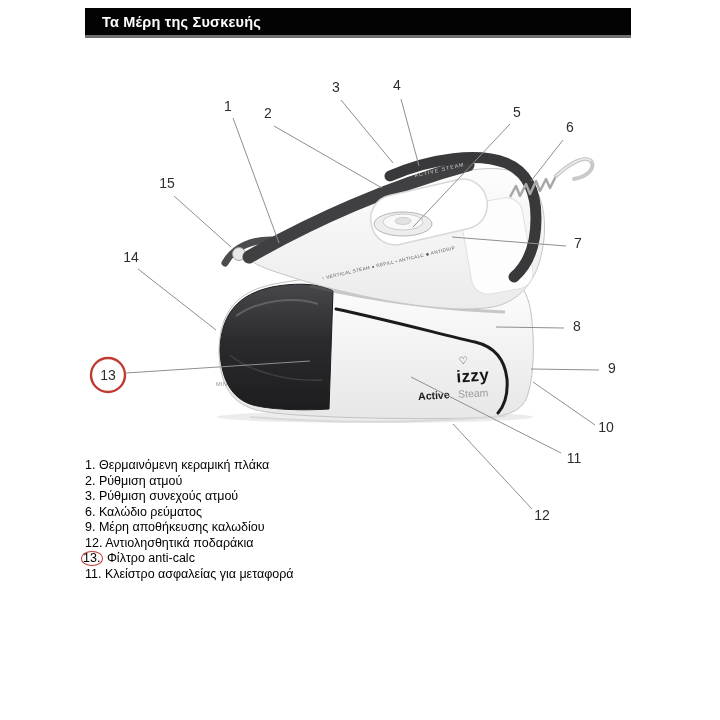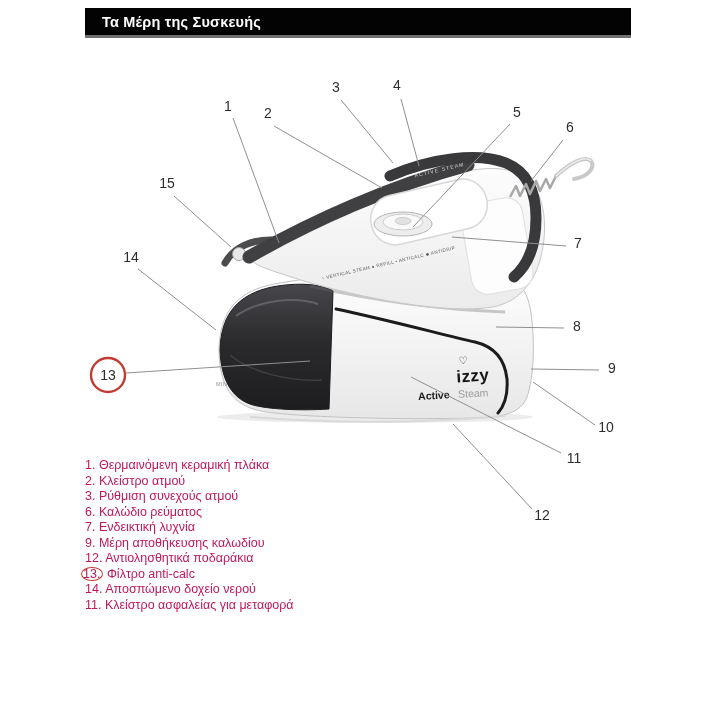--- a/index.html
+++ b/index.html
@@ -20,21 +20,21 @@
   .brand-izzy{font:700 17px "Liberation Sans",sans-serif;fill:#151515;letter-spacing:.5px;}
   .brand-heart{font:400 10px "DejaVu Sans",sans-serif;fill:#1a1a1a;text-anchor:middle;}
   .brand-active{font:700 10.5px "Liberation Sans",sans-serif;fill:#1c1c1c;}
   .brand-steam{font:400 10.5px "Liberation Sans",sans-serif;fill:#9b9b9b;}
   .band-label{font:400 4.6px "Liberation Sans",sans-serif;fill:#5e5e5e;letter-spacing:.4px;}
   .top-label{font:400 5px "Liberation Sans",sans-serif;fill:#d8d8d8;letter-spacing:1.2px;}
   .min-label{font:400 5.5px "Liberation Sans",sans-serif;fill:#909090;letter-spacing:.5px;}
 
   
   #parts-list{position:absolute;left:85px;top:458px;margin:0;padding:0;list-style:none;z-index:2;}
-  #parts-list li{white-space:nowrap;font-size:12.5px;line-height:15.55px;color:#be185d;}
+  #parts-list li{white-space:nowrap;font-size:12.5px;line-height:15.55px;color:#000000;}
   #parts-list .num{display:inline-block;}
   #parts-list .num.circled{border:1.5px solid #c23b32;border-radius:50%;padding:0 2px 0 1px;
     margin-left:-4px;line-height:12.5px;text-align:center;}
 </style>
 </head>
 <body>
 
 <div id="page">
 
   <div id="header-bar">
@@ -140,24 +140,22 @@
         <text x="108" y="380" class="co-num">13</text>
         <line x1="138" y1="269" x2="216" y2="330" class="co-line"></line>
         <text x="131" y="262" class="co-num">14</text>
         <line x1="174" y1="196" x2="231" y2="247" class="co-line"></line>
         <text x="167" y="188" class="co-num">15</text>
       </g>
   </svg>
 
   <ol id="parts-list">
       <li><span class="num">1.</span> <span class="lab">Θερμαινόμενη κεραμική πλάκα</span></li>
-      <li><span class="num">2.</span> <span class="lab">Κλείστρο ατμού</span></li>
+      <li><span class="num">2.</span> <span class="lab">Ρύθμιση ατμού</span></li>
       <li><span class="num">3.</span> <span class="lab">Ρύθμιση συνεχούς ατμού</span></li>
       <li><span class="num">6.</span> <span class="lab">Καλώδιο ρεύματος</span></li>
-      <li><span class="num">7.</span> <span class="lab">Ενδεικτική λυχνία</span></li>
       <li><span class="num">9.</span> <span class="lab">Μέρη αποθήκευσης καλωδίου</span></li>
       <li><span class="num">12.</span> <span class="lab">Αντιολησθητικά ποδαράκια</span></li>
       <li><span class="num circled">13.</span> <span class="lab">Φίλτρο anti-calc</span></li>
-      <li><span class="num">14.</span> <span class="lab">Αποσπώμενο δοχείο νερού</span></li>
       <li><span class="num">11.</span> <span class="lab">Κλείστρο ασφαλείας για μεταφορά</span></li>
     </ol>
 
 </div>
 
 </body></html>

